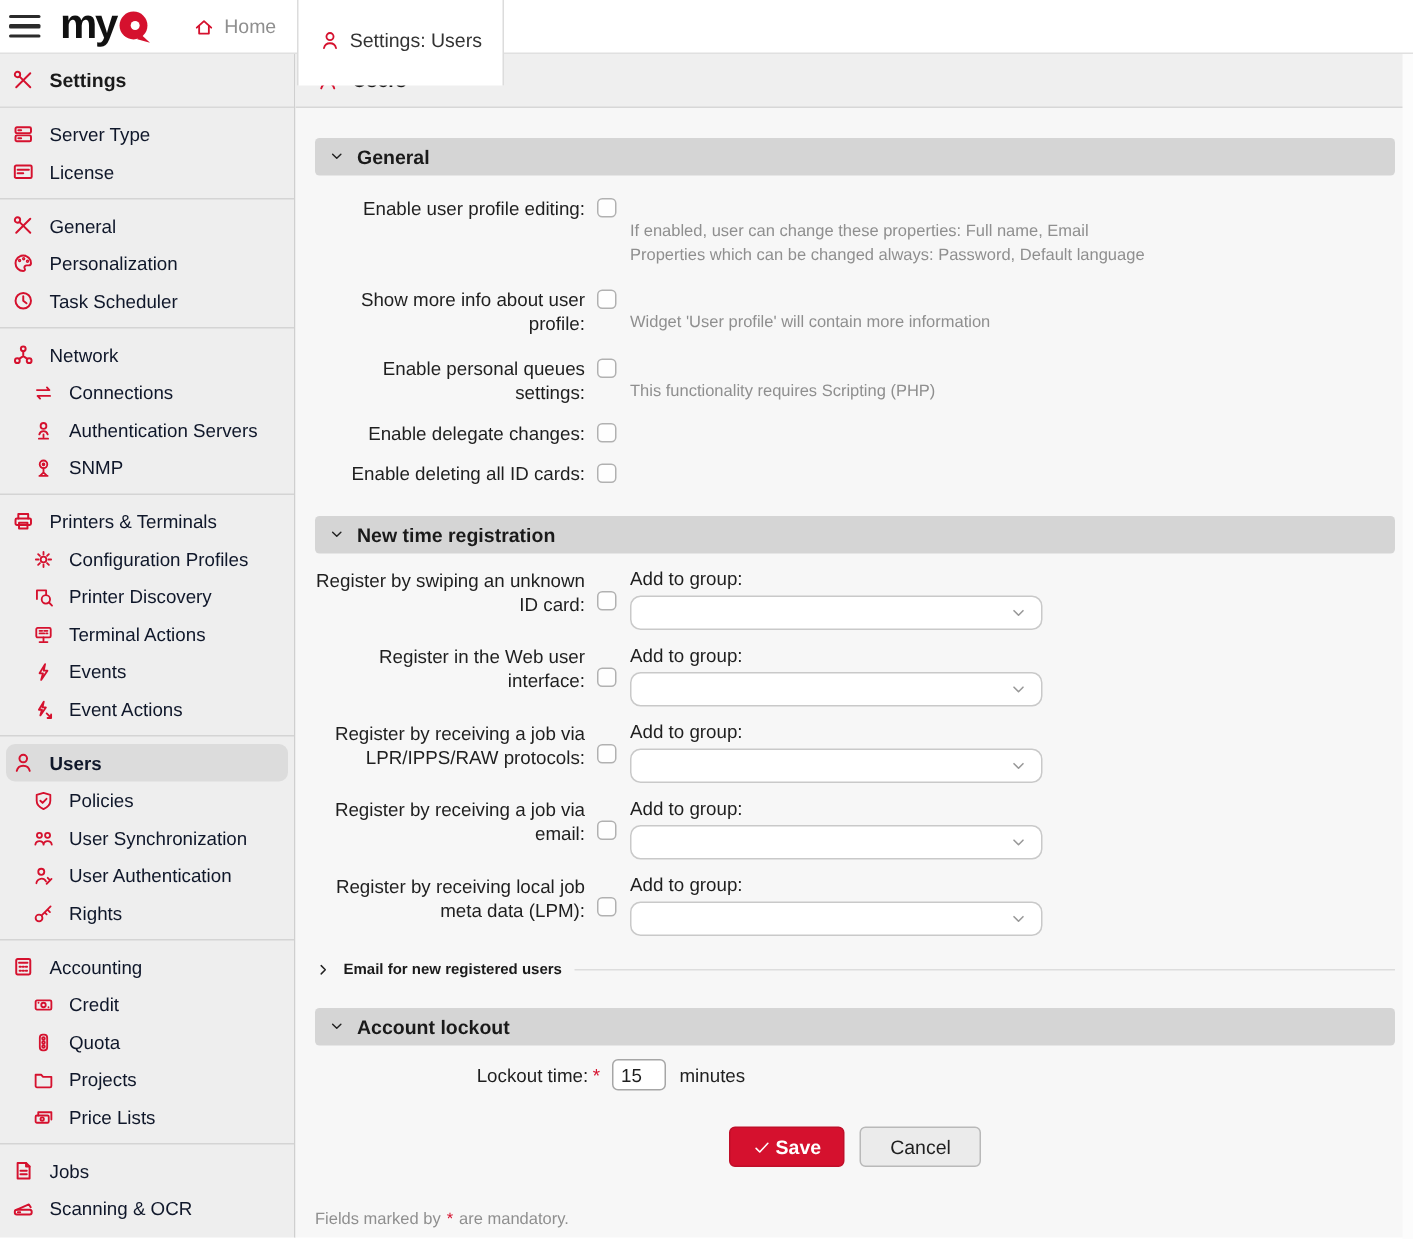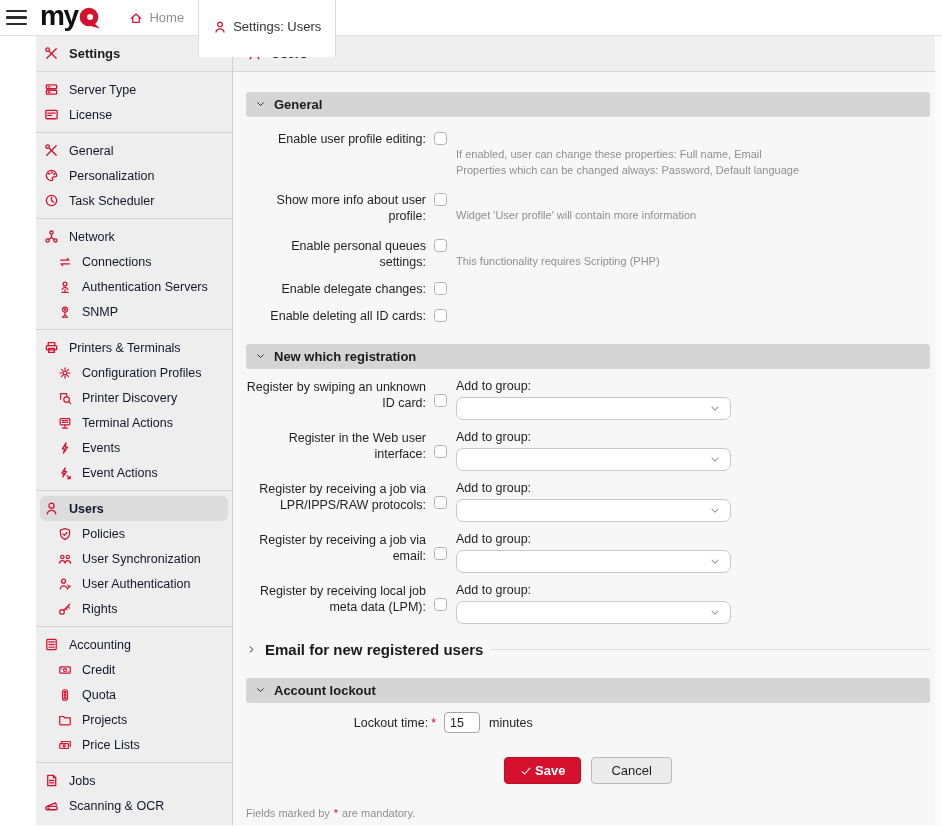--- a/index.html
+++ b/index.html
@@ -27,21 +27,21 @@
     color:#8f8f8f; align-self:stretch; cursor:pointer;
   }
   .tab .icn { width:14px; height:14px; color:#d5112e; }
   .tab.active {
     background:#fff; color:#333; height:57px; align-self:flex-start;
     border-left:1px solid #dcdcdc; border-right:1px solid #dcdcdc;
     position:relative; z-index:25; padding-bottom:4px;
   }
 
   
-  .layout { display:flex; height:789px; position:relative;margin-left:36px; }
+  .layout { display:flex; height:789px; position:relative; }
 
   
   .sidebar { width:197px; flex:0 0 197px; background:#eeeeee; border-right:1px solid #cfcfcf; overflow:hidden; }
   .sidebar-header {
     height:36px; border-bottom:1px solid #d8d8d8; display:flex; align-items:center;
     gap:10px; padding:0 8px; font-size:13px; font-weight:bold; color:#1a1a1a;
   }
   .sidebar-header .icn { width:15px; height:15px; color:#d5112e; }
   .sidebar-nav { padding-top:5px; }
   .side-item {
@@ -88,21 +88,21 @@
   .add-label { font-size:12.5px; color:#1f1f1f; line-height:15px; }
   .selectbox {
     width:275px; height:23px; margin-top:3px; background:#fff;
     border:1px solid #c9c9c9; border-radius:7px; position:relative; cursor:pointer;
   }
   .selectbox .icn { width:12px; height:12px; color:#999; position:absolute; right:9px; top:5px; }
 
   
   .collapsed-section { display:flex; align-items:center; margin-top:17px; cursor:pointer; }
   .collapsed-section .icn { width:11px; height:11px; color:#222; margin-right:8px; }
-  .collapsed-section .ctitle { font-size:15px; font-weight:bold; color:#1a1a1a; white-space:nowrap; }
+  .collapsed-section .ctitle { font-size:10px; font-weight:bold; color:#1a1a1a; white-space:nowrap; }
   .collapsed-section .rule { flex:1; height:1px; background:#ddd; margin-left:8px; }
 
   
   .lrow { display:flex; align-items:center; margin-top:15px; }
   .lrow.tight { margin-top:9px; }
   .lrow .llabel { width:190px; text-align:right; font-size:12.5px; }
   .star { color:#d5112e; }
   .llabel .star { margin-left:3px; }
   .lrow input {
     width:36px; height:21px; margin-left:8px; padding:0 5px;
@@ -497,21 +497,21 @@
             <span class="checkbox" role="checkbox" aria-checked="false"></span>
           </div>
         </div>
 
       <div class="section-header">
         <span class="icn">
             <svg viewBox="0 0 16 16" fill="none" stroke="currentColor" stroke-width="1.4" stroke-linecap="round" stroke-linejoin="round">
               <path d="M4 5.5 L8 9.5 L12 5.5"></path>
             </svg>
           </span>
-        <span>New which registration</span>
+        <span>New time registration</span>
       </div>
       <div id="registration-rows">
           <div class="rrow">
             <div class="rlabel">Register by swiping an unknown ID card:</div>
             <span class="checkbox" role="checkbox" aria-checked="false"></span>
             <div>
               <div class="add-label">Add to group:</div>
               <div class="selectbox"><span></span><span class="icn">
                   <svg viewBox="0 0 16 16" fill="none" stroke="currentColor" stroke-width="1.4" stroke-linecap="round" stroke-linejoin="round">
                     <path d="M4 5.5 L8 9.5 L12 5.5"></path>

